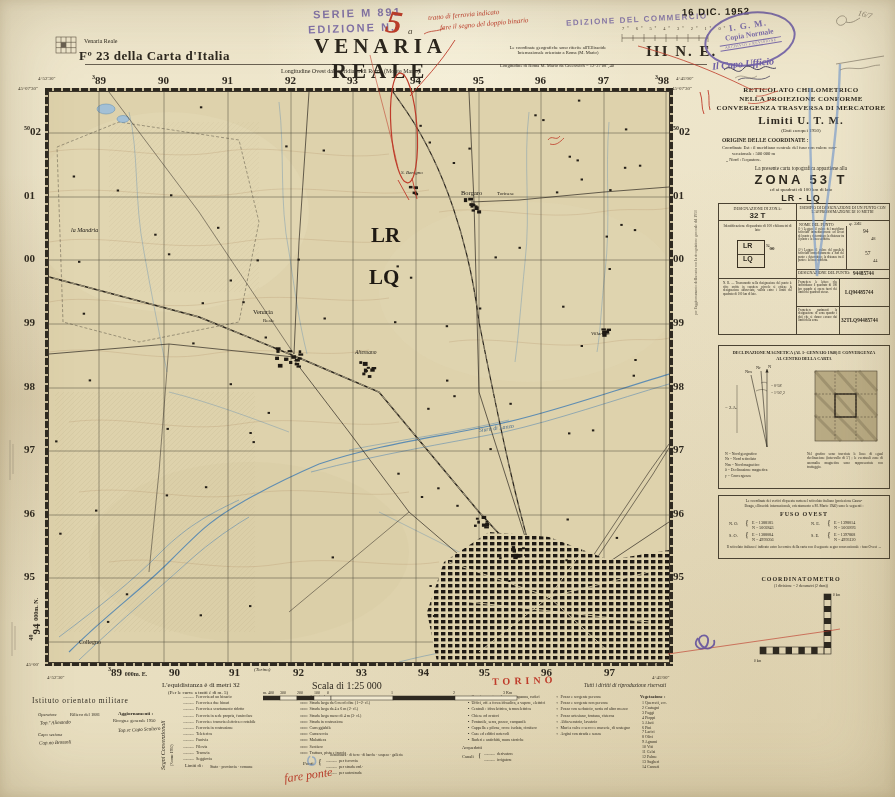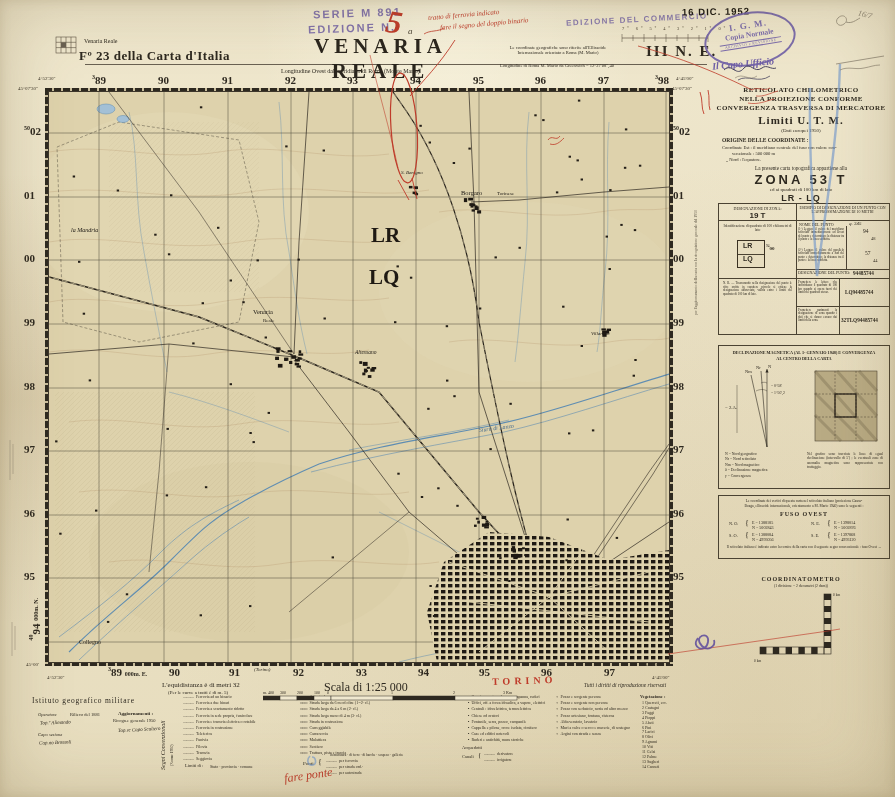--- a/index.html
+++ b/index.html
@@ -429,21 +429,21 @@
     <div class="tbl-line" style="left:77px;top:0;width:.7px;height:130px"></div>
     <div class="tbl-line" style="left:0;top:16px;width:77px;height:.7px"></div>
     <div class="tbl-line" style="left:77px;top:16px;width:93px;height:.7px"></div>
     <div class="tbl-line" style="left:0;top:74px;width:77px;height:.7px"></div>
     <div class="tbl-line" style="left:77px;top:65px;width:93px;height:.7px"></div>
     <div class="tbl-line" style="left:77px;top:74px;width:93px;height:.7px"></div>
     <div class="tbl-line" style="left:77px;top:102px;width:93px;height:.7px"></div>
     <div class="tbl-line" style="left:127px;top:22px;width:.7px;height:43px"></div>
     <div class="tbl-line" style="left:120px;top:74px;width:.7px;height:56px"></div>
     <div class="abs ctr" style="left:2px;top:2px;width:73px;font-size:4px">DESIGNAZIONE DI ZONA:</div>
-    <div class="abs ctr sans b" style="left:2px;top:7px;width:73px;font-size:8px">19 T</div>
+    <div class="abs ctr sans b" style="left:2px;top:7px;width:73px;font-size:8px">32 T</div>
     <div class="abs ctr" style="left:79px;top:2px;width:89px;font-size:3.9px;line-height:4.4px">ESEMPIO DI DESIGNAZIONE DI UN PUNTO CON L'APPROSSIMAZIONE DI 10 METRI</div>
     <div class="abs ctr" style="left:4px;top:20px;width:69px;font-size:3.6px;line-height:4.2px">Identificazione di quadrato di 100 chilometri di lato</div>
     <div class="abs" style="left:18px;top:36px;width:26px;height:26px;border:.8px solid #3a3122;background:#e7ddbf">
       <div class="abs sans b" style="left:5px;top:1px;font-size:7px">LR</div>
       <div class="tbl-line" style="left:0;top:13px;width:26px;height:.7px"></div>
       <div class="abs sans b" style="left:5px;top:14px;font-size:7px">LQ</div>
     </div>
     <div class="abs nowrap" style="left:47px;top:42px;font-size:5px"><sup style="font-size:3.5px">94</sup><span class="b">00</span></div>
     <div class="abs" style="left:80px;top:18px;font-size:4px">NOME DEL PUNTO</div>
     <div class="abs i" style="left:130px;top:17px;font-size:5px">q. 345</div>
@@ -545,21 +545,21 @@
       <rect x="33.6" y="57" width="6.4" height="7"></rect>
         <rect x="46.4" y="57" width="6.4" height="7"></rect>
       <rect x="59.2" y="57" width="6.4" height="7"></rect>
     </g>
     <text x="81" y="6" font-size="3.5" fill="#2e2920">0 km</text>
     <text x="2" y="72" font-size="3.5" fill="#2e2920">0 km</text>
   </svg>
 </div>
 
 <div>
-  <div class="abs ser" style="left:32px;top:696px;font-size:7.5px;letter-spacing:.8px;z-index:2">Istituto geografico militare</div>
+  <div class="abs ser" style="left:32px;top:696px;font-size:7.5px;letter-spacing:.8px;z-index:2">Istituto orientato militare</div>
   <div class="abs i" style="left:38px;top:712px;font-size:4.5px;z-index:2">Operatore</div>
   <div class="abs" style="left:70px;top:712px;font-size:4.5px;z-index:2">Rilievo del 1881</div>
   <div class="abs i" style="left:40px;top:720px;font-size:5px;transform:rotate(-2deg);z-index:2">Top.º Alimando</div>
   <div class="abs i" style="left:38px;top:732px;font-size:4.5px;z-index:2">Capo sezione</div>
   <div class="abs i" style="left:39px;top:740px;font-size:5px;transform:rotate(-2deg);z-index:2">Cap.no Brossoli</div>
   <div class="abs b" style="left:118px;top:711px;font-size:5px;z-index:2">Aggiornamenti :</div>
   <div class="abs" style="left:113px;top:718px;font-size:4.5px;z-index:2">Ricogn.e generale 1950</div>
   <div class="abs i" style="left:118px;top:727px;font-size:5px;transform:rotate(-3deg);z-index:2">Top.re Capo Scaliero</div>
 
   <div class="abs" style="left:160px;top:694px;height:76px;writing-mode:vertical-rl;transform:rotate(180deg);font-size:6px;font-style:italic;z-index:2">Segni Convenzionali</div>
@@ -639,21 +639,21 @@
       <div class="lg-item">7  Larici</div>
       <div class="lg-item">8  Olivi</div>
       <div class="lg-item">9  Agrumi</div>
       <div class="lg-item">10 Viti</div>
       <div class="lg-item">11 Gelsi</div>
       <div class="lg-item">12 Palme</div>
       <div class="lg-item">13 Sugheri</div>
       <div class="lg-item">14 Canneti</div>
     </div>
 
-  <div class="abs" style="left:324px;top:680px;font-size:12px;z-index:2">Scala di 1:25 000</div>
+  <div class="abs" style="left:312px;top:680px;font-size:10px;z-index:2">Scala di 1:25 000</div>
   <svg class="abs" style="left:263px;top:688px;z-index:2" width="256" height="16">
     <g id="scalebar">
         <rect x="0" y="8" width="17" height="4" fill="#2e2920" stroke="#2e2920" stroke-width=".5"></rect>
         <rect x="17" y="8" width="17" height="4" fill="#f0e8cf" stroke="#2e2920" stroke-width=".5"></rect>
         <rect x="34" y="8" width="17" height="4" fill="#2e2920" stroke="#2e2920" stroke-width=".5"></rect>
         <rect x="51" y="8" width="17" height="4" fill="#f0e8cf" stroke="#2e2920" stroke-width=".5"></rect>
         <rect x="68" y="8" width="62" height="4" fill="#f0e8cf" stroke="#2e2920" stroke-width=".5"></rect>
         <rect x="130" y="8" width="62" height="4" fill="#2e2920" stroke="#2e2920" stroke-width=".5"></rect>
         <rect x="192" y="8" width="62" height="4" fill="#f0e8cf" stroke="#2e2920" stroke-width=".5"></rect>
         <text x="0" y="6" font-size="4" fill="#2e2920">m. 400</text>

